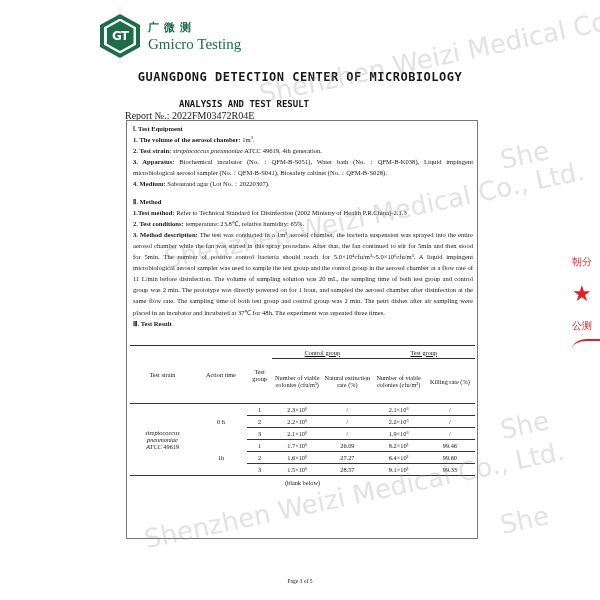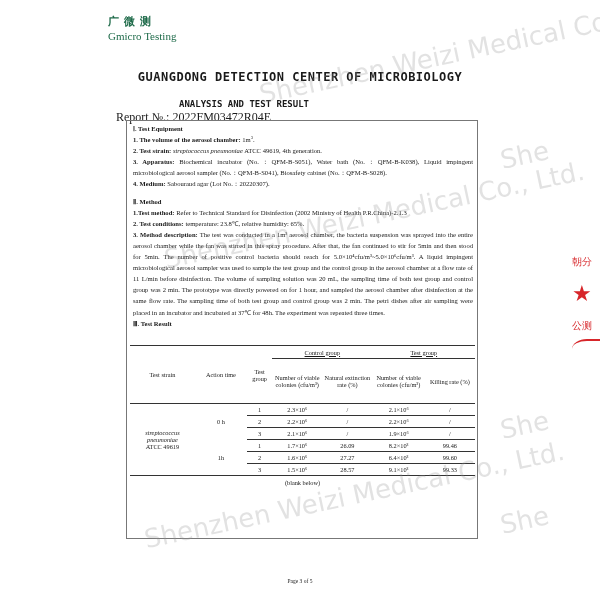--- a/index.html
+++ b/index.html
@@ -10,26 +10,26 @@
   .logo { position:absolute; left:100px; top:14px; display:flex; align-items:center; }
   .logo-hex { width:40px; height:44px; background:#1f6b4a; clip-path:polygon(50% 0,100% 25%,100% 75%,50% 100%,0 75%,0 25%);
               display:flex; align-items:center; justify-content:center; }
   .logo-hex-inner { width:32px; height:35px; background:#fff; clip-path:polygon(50% 0,100% 25%,100% 75%,50% 100%,0 75%,0 25%);
               display:flex; align-items:center; justify-content:center; }
   .logo-hex-core { width:27px; height:30px; background:#1f6b4a; clip-path:polygon(50% 0,100% 25%,100% 75%,50% 100%,0 75%,0 25%);
               color:#fff; font-family:"DejaVu Sans", sans-serif; font-weight:bold; font-size:12px;
               display:flex; align-items:center; justify-content:center; letter-spacing:-1px; }
   .logo-text { margin-left:8px; }
   .logo-cn { font-family:"DejaVu Sans", sans-serif; font-size:11px; color:#1f6b4a; font-weight:bold; letter-spacing:5px; }
-  .logo-en { font-family:"Liberation Serif", serif; font-size:11px; color:#1f6b4a; margin-top:1px; }
+  .logo-en { font-family:"Liberation Serif", serif; font-size:15px; color:#1f6b4a; margin-top:1px; }
   .title1 { position:absolute; top:70px; left:0; width:600px; text-align:center;
             font-family:"DejaVu Sans Mono", monospace; font-weight:bold; font-size:12px; letter-spacing:0.5px; }
   .title2 { position:absolute; top:99px; left:0; width:488px; text-align:center;
             font-family:"DejaVu Sans Mono", monospace; font-weight:bold; font-size:9px; }
-  .report-no { position:absolute; top:110px; left:116px; font-size:12px; }
+  .report-no { position:absolute; top:110px; left:125px; font-size:10px; }
   .box { position:absolute; left:126px; top:120px; width:352px; height:419px; border:1px solid #777; box-sizing:border-box; }
   .content { position:absolute; left:133px; top:123px; width:340px; font-size:6.6px; line-height:11.1px; text-align:justify; }
   .content p { margin:0; }
   .b { font-weight:bold; }
   .i { font-style:italic; }
   sup { font-size:4.5px; line-height:0; }
   .tbl { position:absolute; left:130px; top:345px; width:345px; border-collapse:collapse; font-size:6.3px; text-align:center; }
   .tbl td, .tbl th { font-weight:normal; padding:0; vertical-align:middle; }
   .tbl .ul { text-decoration:underline; }
   .hline-top { border-top:1px solid #333; }
@@ -45,20 +45,25 @@
 <body>
 
 <div class="watermark" style="left:255px;top:35px;font-size:26px;">Shenzhen Weizi Medical Co., Ltd.</div>
 <div class="watermark" style="left:160px;top:200px;font-size:26px;">Shenzhen Weizi Medical Co., Ltd.</div>
 <div class="watermark" style="left:140px;top:480px;font-size:26px;">Shenzhen Weizi Medical Co., Ltd.</div>
 <div class="watermark" style="left:500px;top:140px;font-size:26px;">She</div>
 <div class="watermark" style="left:500px;top:410px;font-size:26px;">She</div>
 <div class="watermark" style="left:500px;top:505px;font-size:26px;">She</div>
 
 <div class="logo">
+  <div class="logo-hex">
+    <div class="logo-hex-inner">
+        <div class="logo-hex-core">GT</div>
+      </div>
+  </div>
   <div class="logo-text">
     <div class="logo-cn">广微测</div>
     <div class="logo-en">Gmicro Testing</div>
   </div>
 </div>
 
 <div class="title1">GUANGDONG DETECTION CENTER OF MICROBIOLOGY</div>
 <div class="title2">ANALYSIS AND TEST RESULT</div>
 <div class="report-no">
   <span>Report №.:</span> <span>2022FM03472R04E</span>

